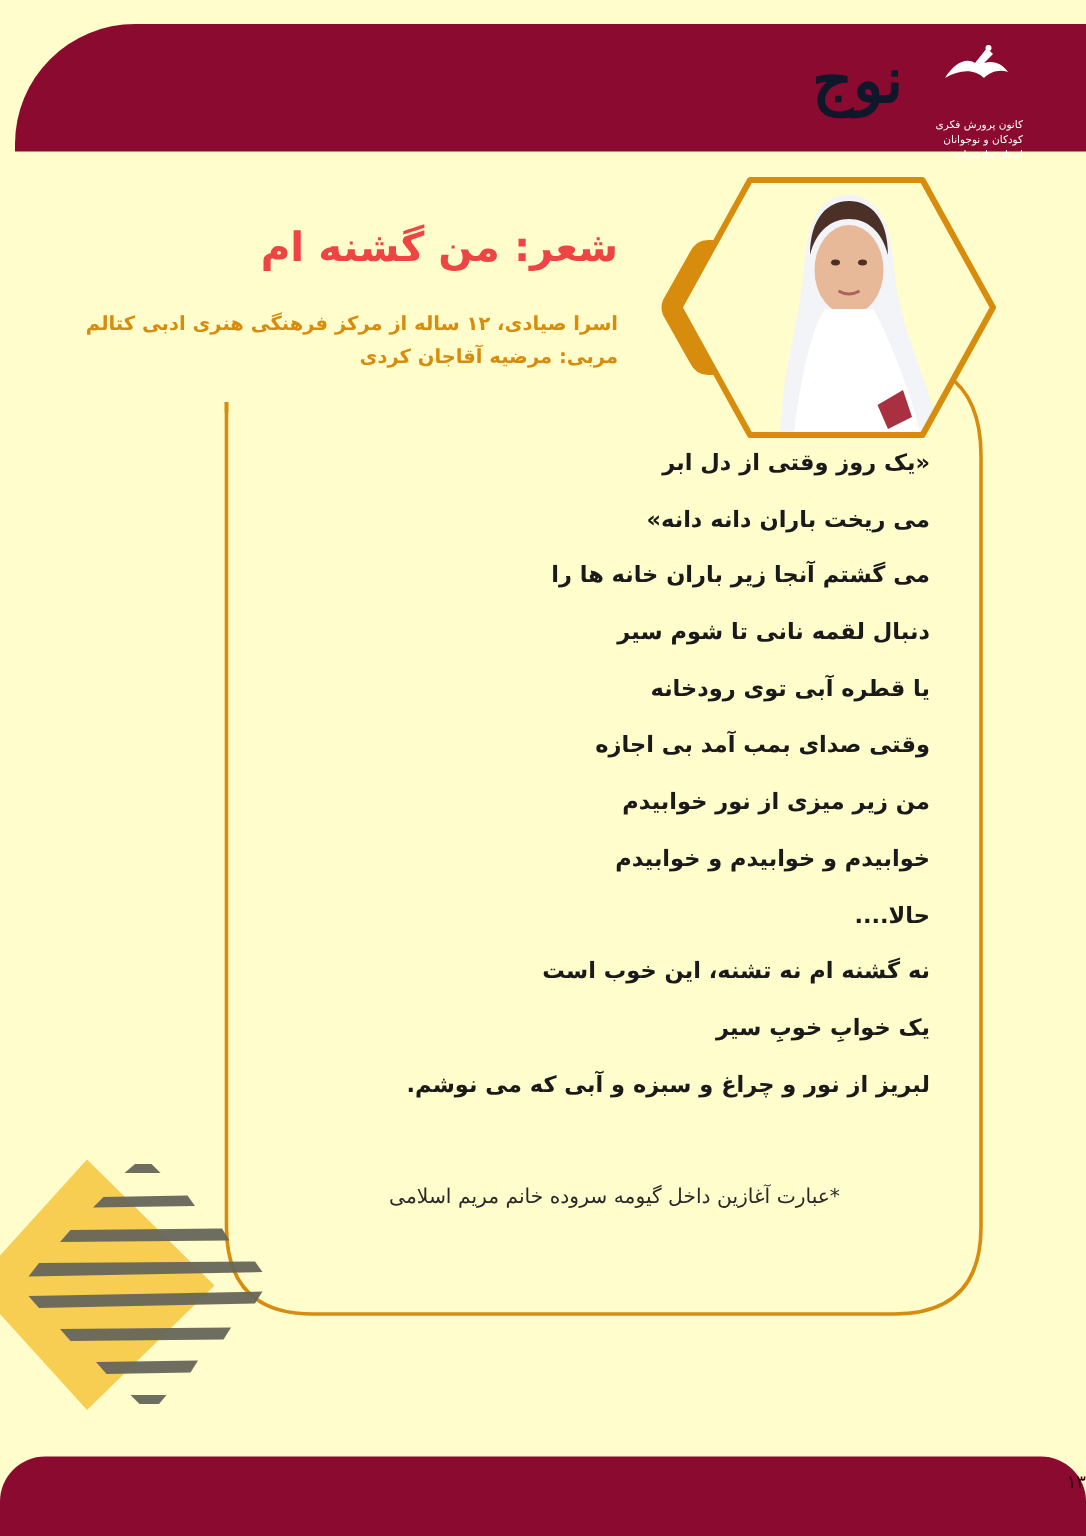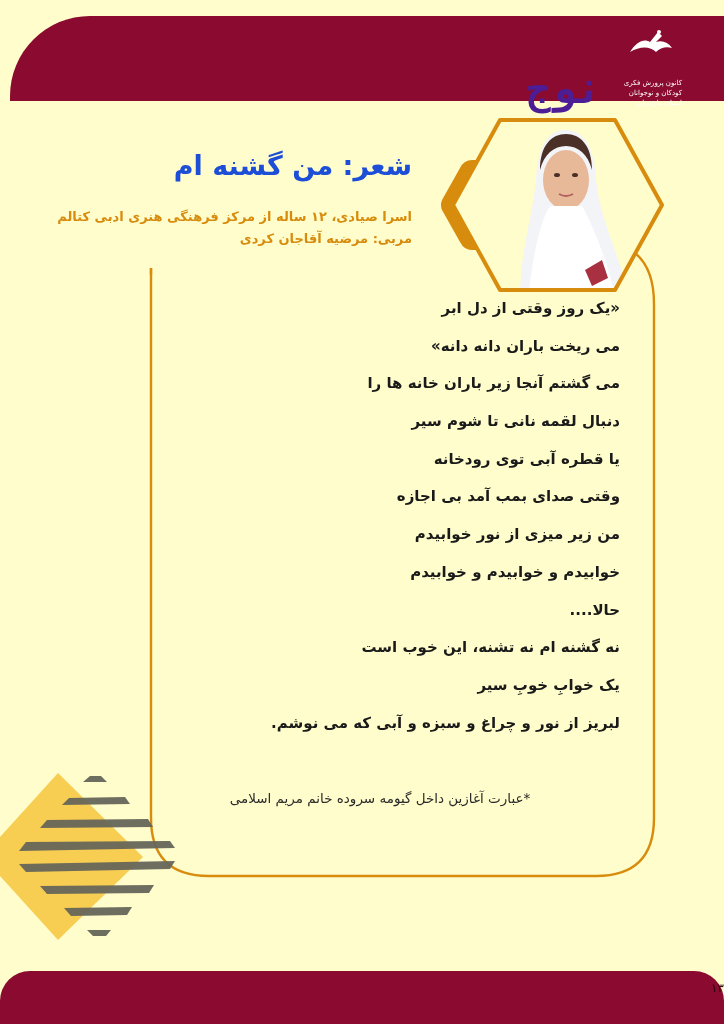--- a/index.html
+++ b/index.html
@@ -9,47 +9,46 @@
       font-family: "DejaVu Sans", sans-serif;
     }
     .header-band {
       position: absolute; left: 10px; top: 16px; width: 714px; height: 85px;
       background: #8a0a30; border-top-left-radius: 80px;
     }
     .logo {
       position: absolute; right: 42px; top: 24px; width: 150px; height: 70px;
     }
     .logo-noj {
-      position: absolute; right: 80px; top: 0; color: #4c1d95;
-      font-family: Liberation Mono, monospace; font-weight: bold; font-size: 42px; line-height: 62px;
+      position: absolute; right: 80px; top: 0; color: #0f172a;
+      font-family: Liberation Serif, serif; font-weight: bold; font-size: 42px; line-height: 62px;
       letter-spacing: -2px;
-      margin-top: 37px;
     }
     .logo-bird { position: absolute; right: 8px; top: 4px; width: 46px; height: 26px; }
     .logo-lines {
       position: absolute; right: 0; top: 30px; width: 64px; text-align: right;
       color: #fff; font-size: 7px; line-height: 10px; margin-top: 24px;
     }
     .title {
       position: absolute; right: 312px; top: 146px; direction: rtl;
-      color: #1d4ed8; font-weight: bold; font-size: 27px; line-height: 40px; margin: 0;
+      color: #ef4444; font-weight: bold; font-size: 27px; line-height: 40px; margin: 0;
     }
     .subtitle {
       position: absolute; right: 312px; top: 206px; direction: rtl; text-align: right;
       color: #d88c0e; font-weight: bold; font-size: 13px; line-height: 22px;
     }
     .subtitle div { white-space: nowrap; }
     .photo-wrap { position: absolute; left: 440px; top: 110px; width: 230px; height: 190px; }
     .poem {
       position: absolute; left: 200px; top: 290px; width: 420px; direction: rtl;
       color: #1a1a1a; font-weight: bold; font-size: 15px;
     }
     .poem .line { height: 37.7px; line-height: 37.7px; white-space: nowrap; }
     .footnote {
-      position: absolute; left: 200px; top: 786px; width: 360px; direction: rtl; text-align: center;
+      position: absolute; left: 200px; top: 786px; width: 360px; direction: rtl; 
       color: #2a2a2a; font-size: 13.5px; line-height: 24px; white-space: nowrap;
     }
     .deco { position: absolute; left: 0; top: 770px; width: 200px; height: 180px; }
     .footer-band {
       position: absolute; left: 0; top: 971px; width: 724px; height: 53px;
       background: #8a0a30; border-top-left-radius: 30px; border-top-right-radius: 30px;
     }
     .page-number {
       position: absolute; left: 0; width: 724px; top: 978px; text-align: right;
       color: #2a0010; font-size: 12px; line-height: 20px;

